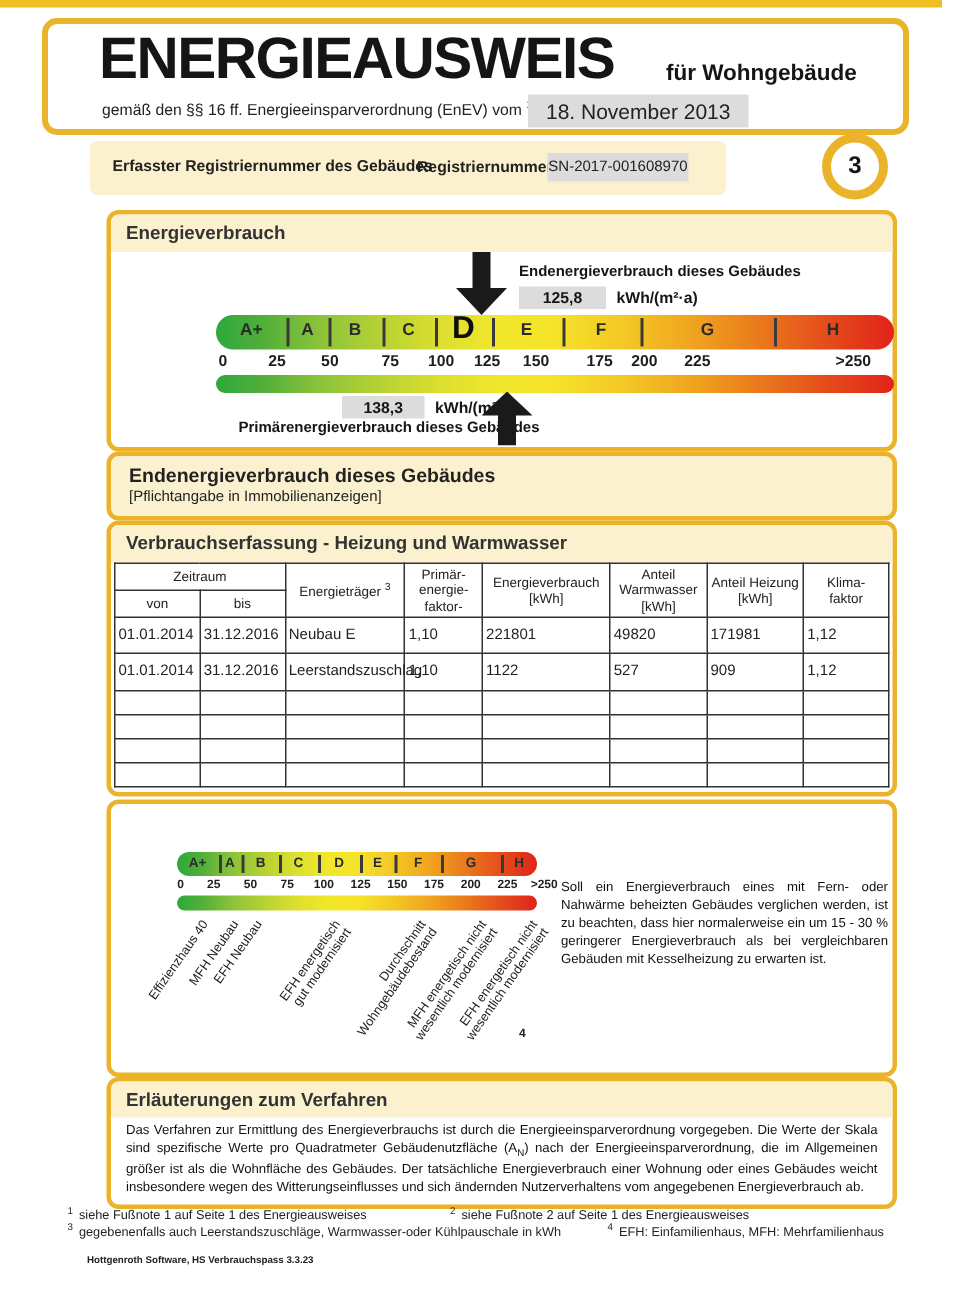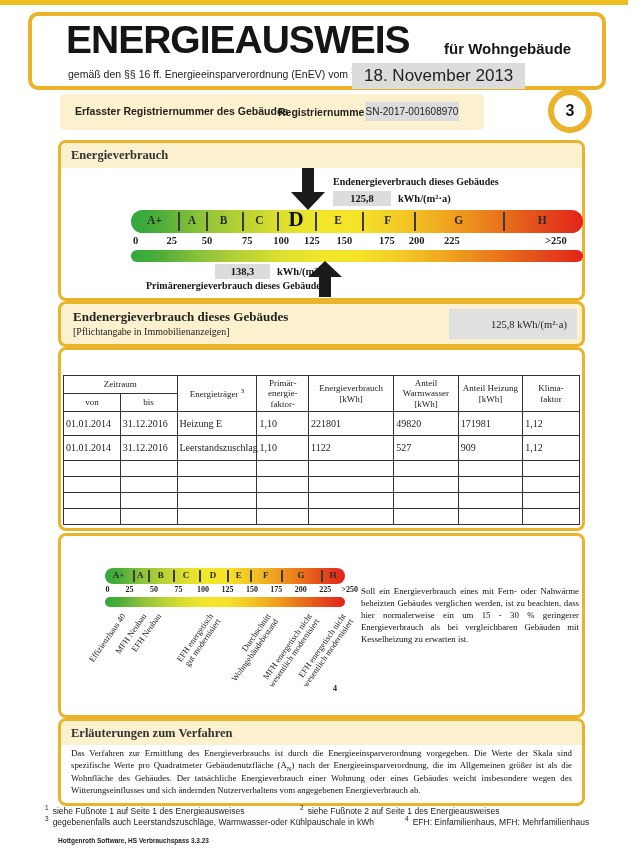--- a/index.html
+++ b/index.html
@@ -7,29 +7,29 @@
         font-family:"Liberation Sans",sans-serif;color:#222;overflow:hidden;}
   .abs{position:absolute;}
   
   .top-strip{left:0;top:0;width:637px;height:5px;background:#EFBE22;}
   
   .title-box{left:28px;top:12px;width:570px;height:70px;border:4px solid #EAB32A;border-radius:10px;background:#fff;}
   .main-title{left:34px;top:2px;font-size:39px;font-weight:bold;color:#151515;letter-spacing:-1px;}
   .sub-title{left:412px;top:24px;font-size:15px;font-weight:bold;color:#151515;}
   .law-line{left:36px;top:51px;font-size:10.5px;color:#222;}
   .sup{font-size:7px;vertical-align:super;}
-  .date-box{left:320px;top:47px;background:#DCDCDC;padding:3px 12px;font-size:17px;color:#222;}
+  .date-box{left:320px;top:47px;background:#DCDCDC;padding:3px 12px;font-size:14px;color:#222;}
   
   .meta-bar{left:60px;top:94px;width:424px;height:36px;background:#FCF1CE;border-radius:5px;}
   .meta-label{left:15px;top:11px;font-size:10.5px;font-weight:bold;color:#222;}
   .reg-label{left:218px;top:11px;font-size:10.5px;font-weight:bold;color:#222;}
   .reg-box{left:305px;top:8px;width:94px;height:19px;background:#DCDCDC;display:flex;align-items:center;justify-content:center;font-size:10px;color:#222;}
   .page-circle{left:548px;top:89px;width:32px;height:32px;border:6px solid #EAB32A;border-radius:50%;background:#fff;display:flex;align-items:center;justify-content:center;font-size:16px;font-weight:bold;color:#151515;}
   
-  .box{left:58px;width:521px;border:3px solid #EAB32A;border-radius:8px;background:#fff;font-family:Liberation Serif, serif;}
+  .box{left:71px;width:521px;border:3px solid #EAB32A;border-radius:8px;background:#fff;}
   .box-head{left:0;top:0;right:0;height:25px;background:#FCF1CE;border-radius:5px 5px 0 0;}
   .box-title{left:10px;top:5px;font-size:12.5px;font-weight:bold;color:#333;}
   
   .box1{top:140px;height:155px;}
   .band{border-radius:12px;background:linear-gradient(90deg,#2EA83C 0%,#52AF39 7%,#8AC23A 15%,#B5D134 24%,#DCDF2F 33%,#F1E72B 42%,#F5E32A 50%,#F3C825 60%,#F0A51F 70%,#EA7A1C 80%,#E44D1B 90%,#E2231A 100%);}
   .band-big{left:70px;top:67px;width:452px;height:23px;}
   .bar2-big{left:70px;top:107px;width:452px;height:12px;border-radius:6px;}
   .div{position:absolute;top:2px;bottom:2px;width:2px;background:#3a3a3a;}
   .cls{position:absolute;top:4px;transform:translateX(-50%);font-size:11.5px;font-weight:bold;color:#2b2b2b;}
   .cls-cur{top:-3px;font-size:21px;color:#0e0e0e;}
@@ -162,24 +162,26 @@
     <span class="abs pri-unit">kWh/(m²·a)</span>
     <span class="abs pri-label">Primärenergieverbrauch dieses Gebäudes</span>
     <svg class="abs arrow-up" viewBox="0 0 34 36">
         <polygon points="17,0 34,16 23,16 23,36 11,36 11,16 0,16" fill="#1a1a1a"></polygon>
       </svg>
   </div>
 
   <div class="abs box box2">
     <span class="abs b2-title">Endenergieverbrauch dieses Gebäudes</span>
     <span class="abs b2-sub">[Pflichtangabe in Immobilienanzeigen]</span>
-    <div class="abs b2-value">125,8 kWh/(m²·a)</div>
   </div>
 
   <div class="abs box box3">
+    <div class="abs box-head">
+      <span class="abs box-title">Verbrauchserfassung - Heizung und Warmwasser</span>
+    </div>
     <div class="abs tbl-wrap">
       <table>
         <colgroup>
             <col style="width:11%">
             <col style="width:11%">
             <col style="width:15.5%">
             <col style="width:10%">
             <col style="width:16.5%">
             <col style="width:12.5%">
             <col style="width:12.5%">
@@ -202,21 +204,21 @@
           <th rowspan="2" class="pre">Klima-
 faktor</th>
         </tr>
         <tr style="height:18px">
           <th>von</th>
           <th>bis</th>
         </tr>
         <tr class="row-data">
           <td>01.01.2014</td>
           <td>31.12.2016</td>
-          <td>Heizung E</td>
+          <td>Neubau E</td>
           <td>1,10</td>
           <td>221801</td>
           <td>49820</td>
           <td>171981</td>
           <td>1,12</td>
         </tr>
         <tr class="row-data">
           <td>01.01.2014</td>
           <td>31.12.2016</td>
           <td>Leerstandszuschlag</td>

